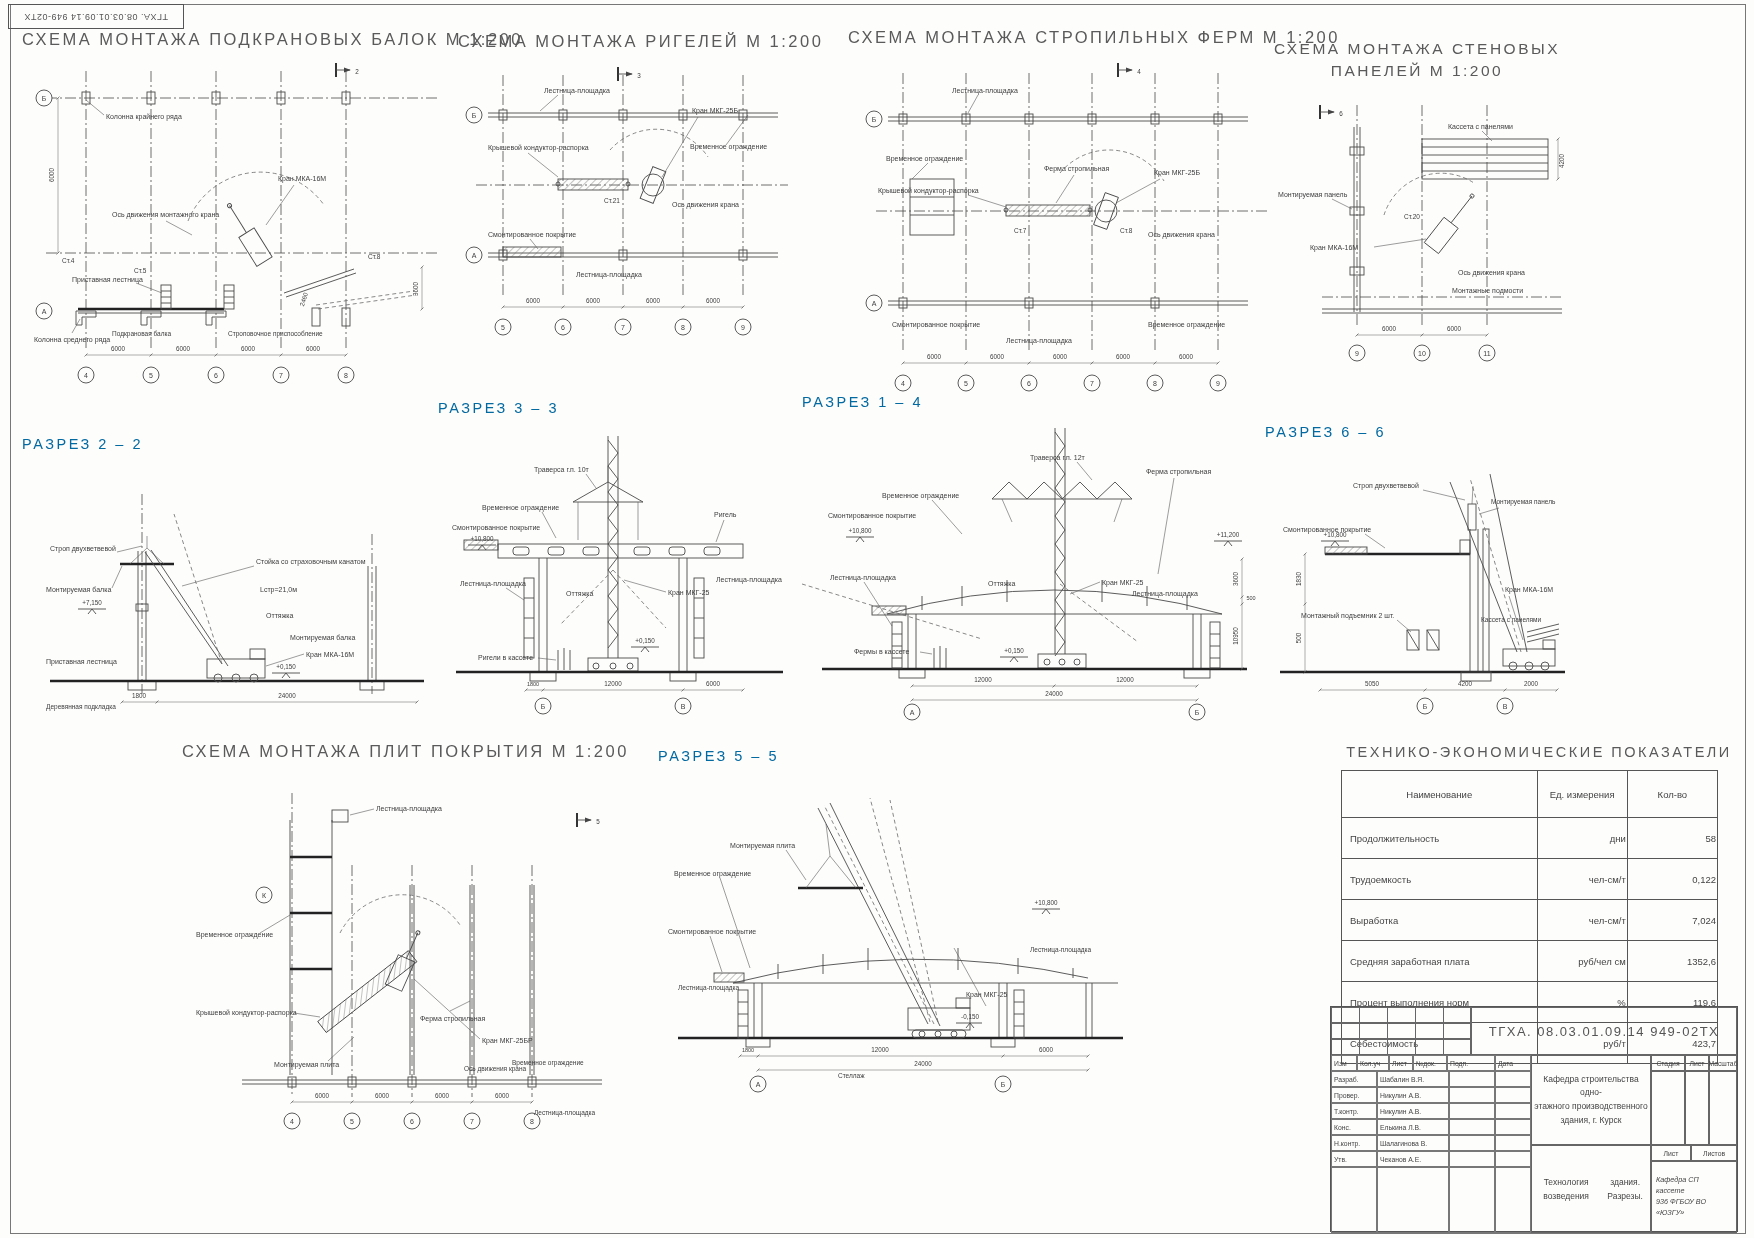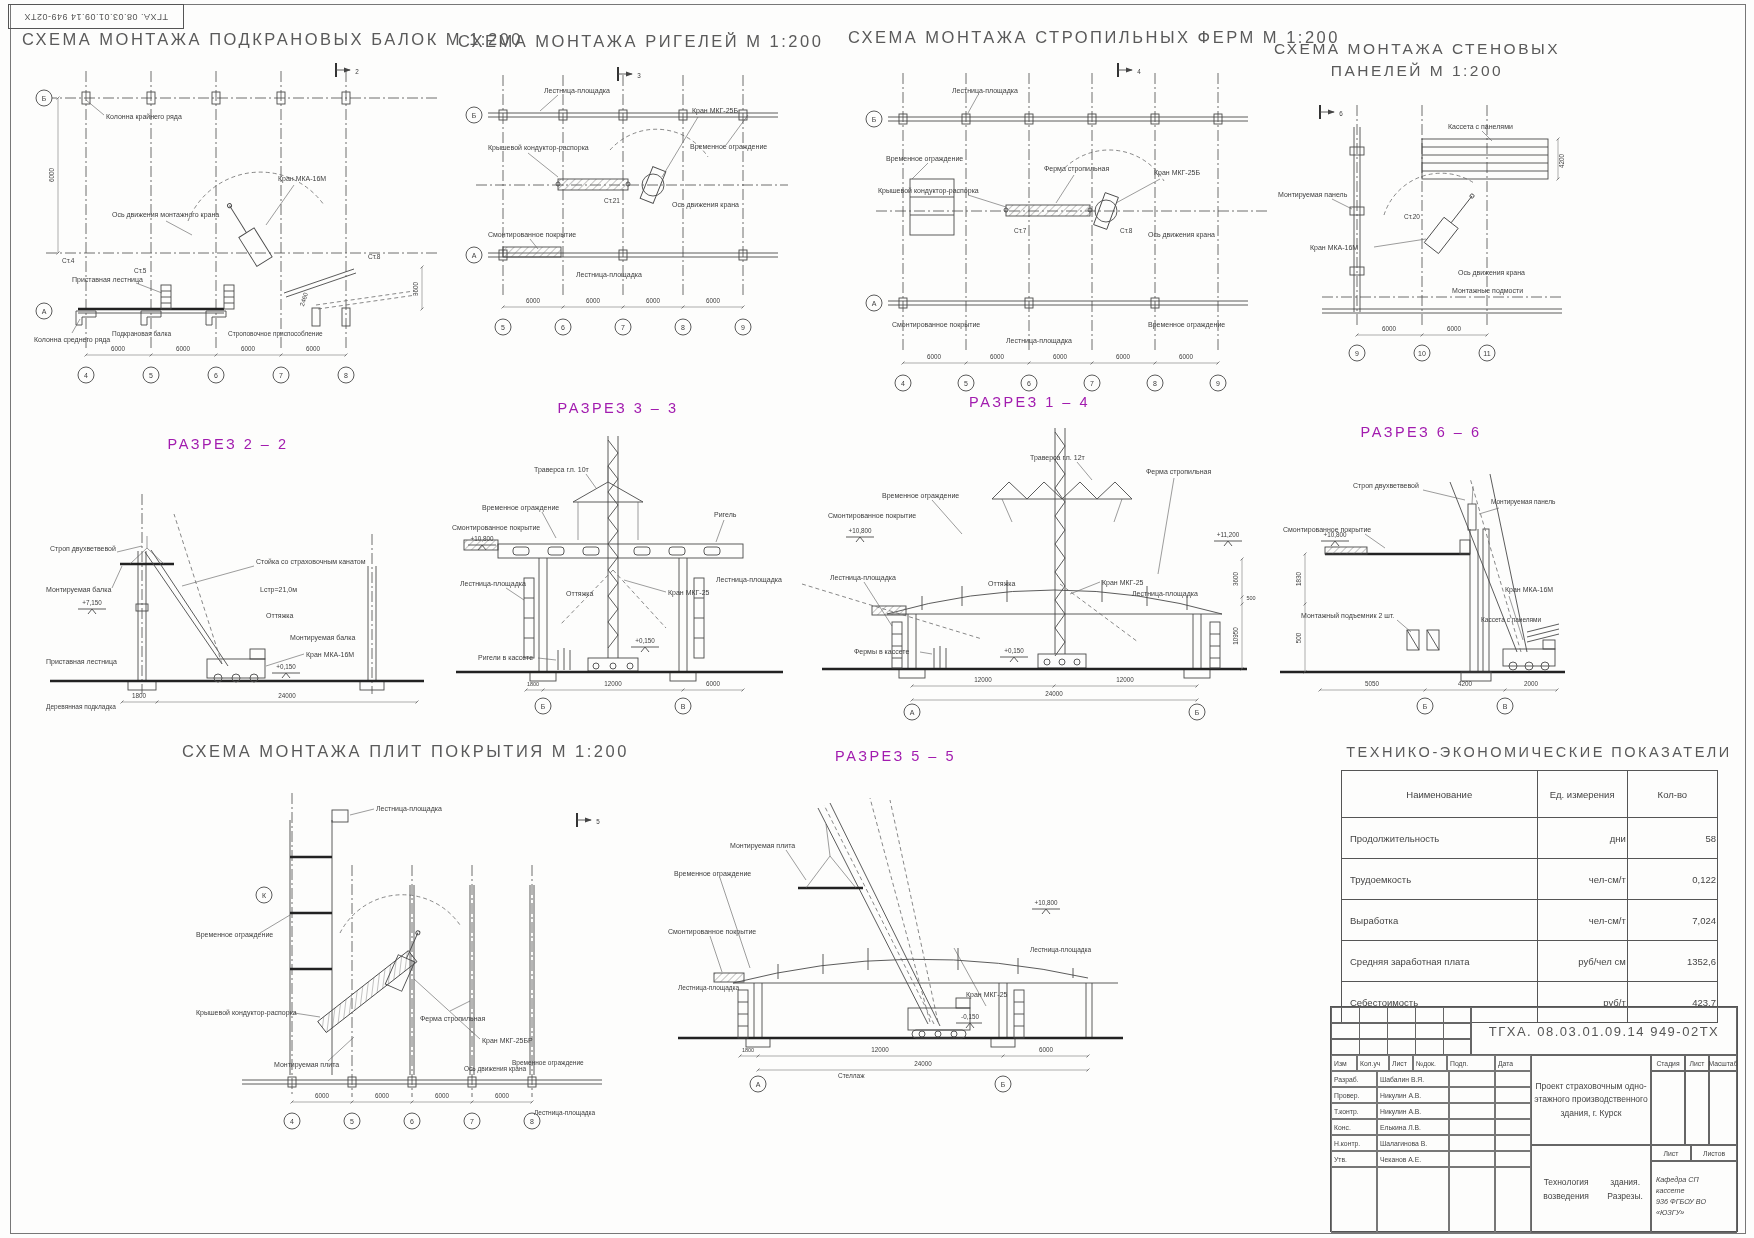--- a/index.html
+++ b/index.html
@@ -3,21 +3,21 @@
 <meta charset="utf-8">
 <style>
   html,body{margin:0;padding:0;background:#e8e8e8;}
   .sheet{position:relative;width:1754px;height:1238px;background:#fdfdfc;overflow:hidden;
          font-family:"Liberation Sans",sans-serif;color:#3d3d3d;}
   .frame{position:absolute;left:10px;top:4px;right:8px;bottom:4px;border:1.2px solid #777;pointer-events:none;}
   .panel{position:absolute;}
   .ptitle{color:#5a5a5a;letter-spacing:2.5px;font-size:16.5px;white-space:nowrap;text-align:center;font-weight:400;}
   .ptitle.left{text-align:left;padding-left:6px;}
   .ptitle.wrap{white-space:normal;line-height:1.45;}
-  .stitle{color:#a21caf;letter-spacing:2.5px;font-size:14.5px;text-align:center;font-weight:400;}
+  .stitle{color:#0369a1;letter-spacing:2.5px;font-size:14.5px;font-weight:400;}
   svg{overflow:visible;display:block;margin-top:4px;}
   svg text{fill:#3d3d3d;font-family:"Liberation Sans",sans-serif;}
   .s{stroke:#4a4a4a;stroke-width:0.9;fill:none;}
   .sl{stroke:#8a8a8a;stroke-width:0.7;fill:none;}
   .sd{stroke:#4a4a4a;stroke-width:0.8;fill:none;stroke-dasharray:11 3 2 3;}
   .dsh{stroke:#6a6a6a;stroke-width:0.8;fill:none;stroke-dasharray:4 3;}
   .thk{stroke:#222;stroke-width:2.4;fill:none;}
   .ld{stroke:#5a5a5a;stroke-width:0.6;fill:none;}
   .lbl{font-size:7px;}
   .lbl2{font-size:6.5px;}
@@ -954,20 +954,25 @@
       </tr>
       <tr>
         <td class="n">Выработка</td>
         <td class="u">чел-см/т</td>
         <td class="v">7,024</td>
       </tr>
       <tr>
         <td class="n">Средняя заработная плата</td>
         <td class="u">руб/чел см</td>
         <td class="v">1352,6</td>
+      </tr>
+      <tr>
+        <td class="n">Процент выполнения норм</td>
+        <td class="u">%</td>
+        <td class="v">119,6</td>
       </tr>
       <tr>
         <td class="n">Себестоимость</td>
         <td class="u">руб/т</td>
         <td class="v">423,7</td>
       </tr>
     </tbody>
       </table>
   </div>
 
@@ -1033,21 +1038,21 @@
       </div>
       <div style="display:grid;grid-template-columns:46px 72px 46px 36px;height:66px">
         <div class="sg"></div>
           <div class="sg"></div>
         <div class="sg"></div>
           <div class="sg"></div>
       </div>
     </div>
 
     <div class="abs b cell" style="left:200px;top:48px;width:120px;height:90px;flex-direction:column;font-size:8.5px;line-height:1.6">
-      <div>Проект страховочным одно-</div>
+      <div>Кафедра строительства одно-</div>
       <div>этажного производственного</div>
       <div>здания, г. Курск</div>
     </div>
 
     <div class="abs" style="left:320px;top:48px;width:86px;height:90px">
       <div class="abs b cell" style="left:0;top:0;width:34px;height:16px;font-size:6.8px">Стадия</div>
       <div class="abs b cell" style="left:34px;top:0;width:24px;height:16px;font-size:6.8px">Лист</div>
       <div class="abs b cell" style="left:58px;top:0;width:28px;height:16px;font-size:6.8px">Масштаб</div>
       <div class="abs b" style="left:0;top:16px;width:34px;height:74px"></div>
       <div class="abs b" style="left:34px;top:16px;width:24px;height:74px"></div>

